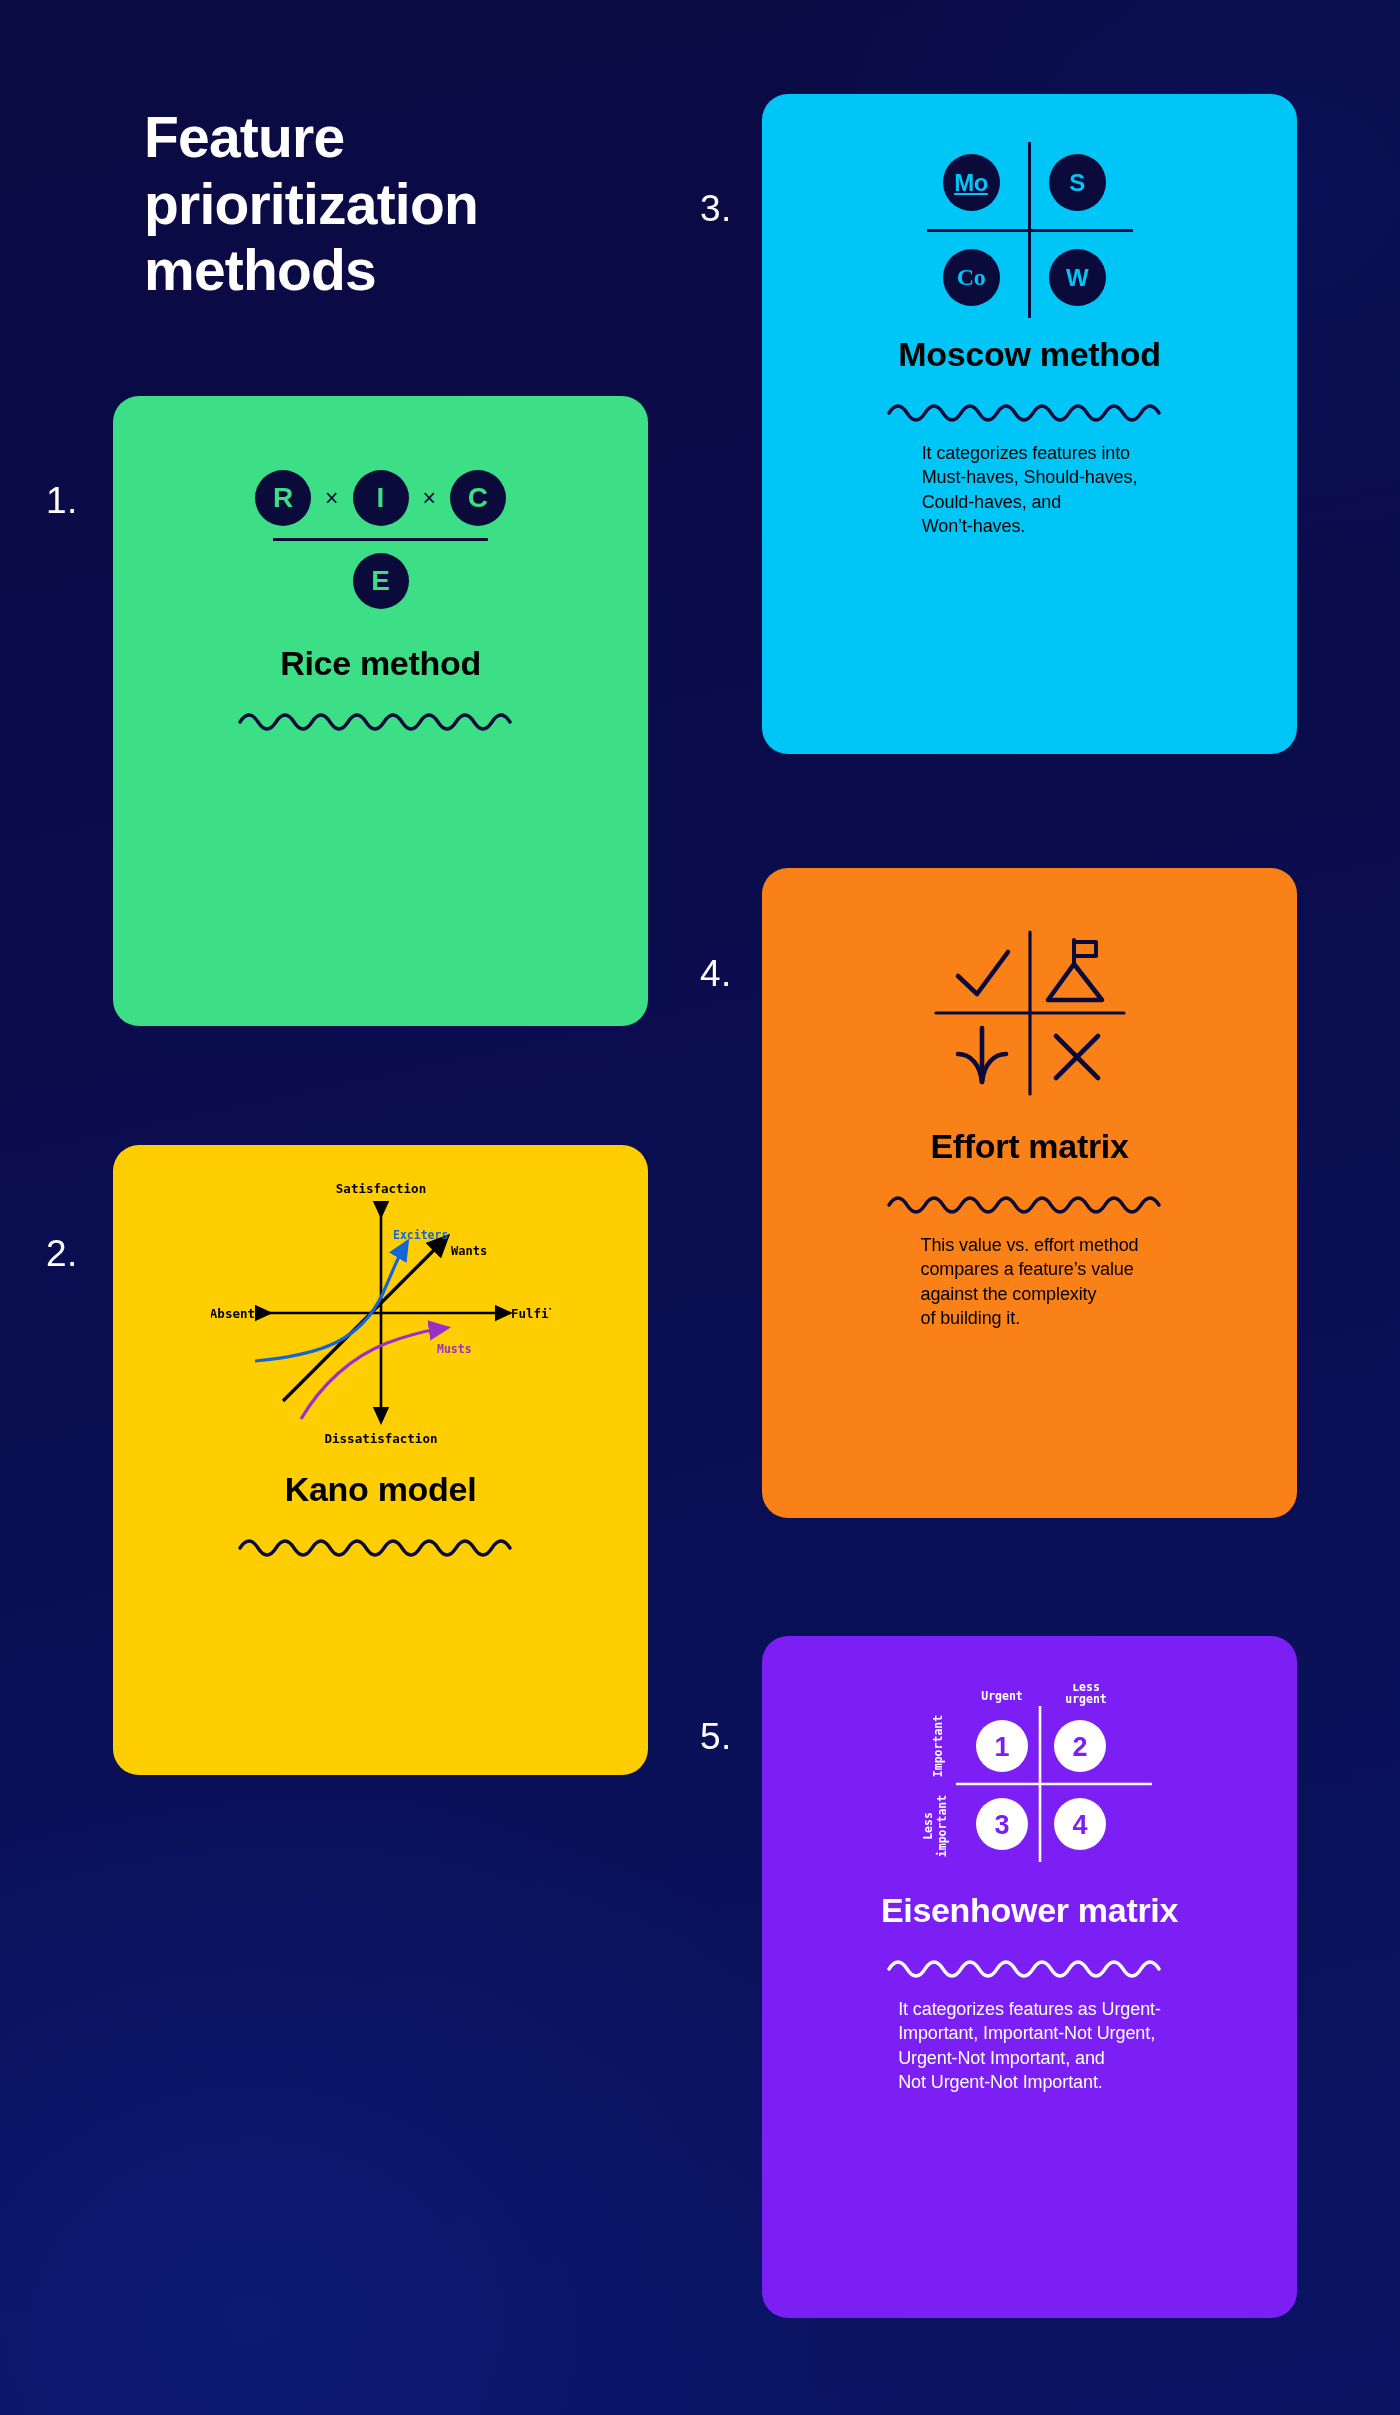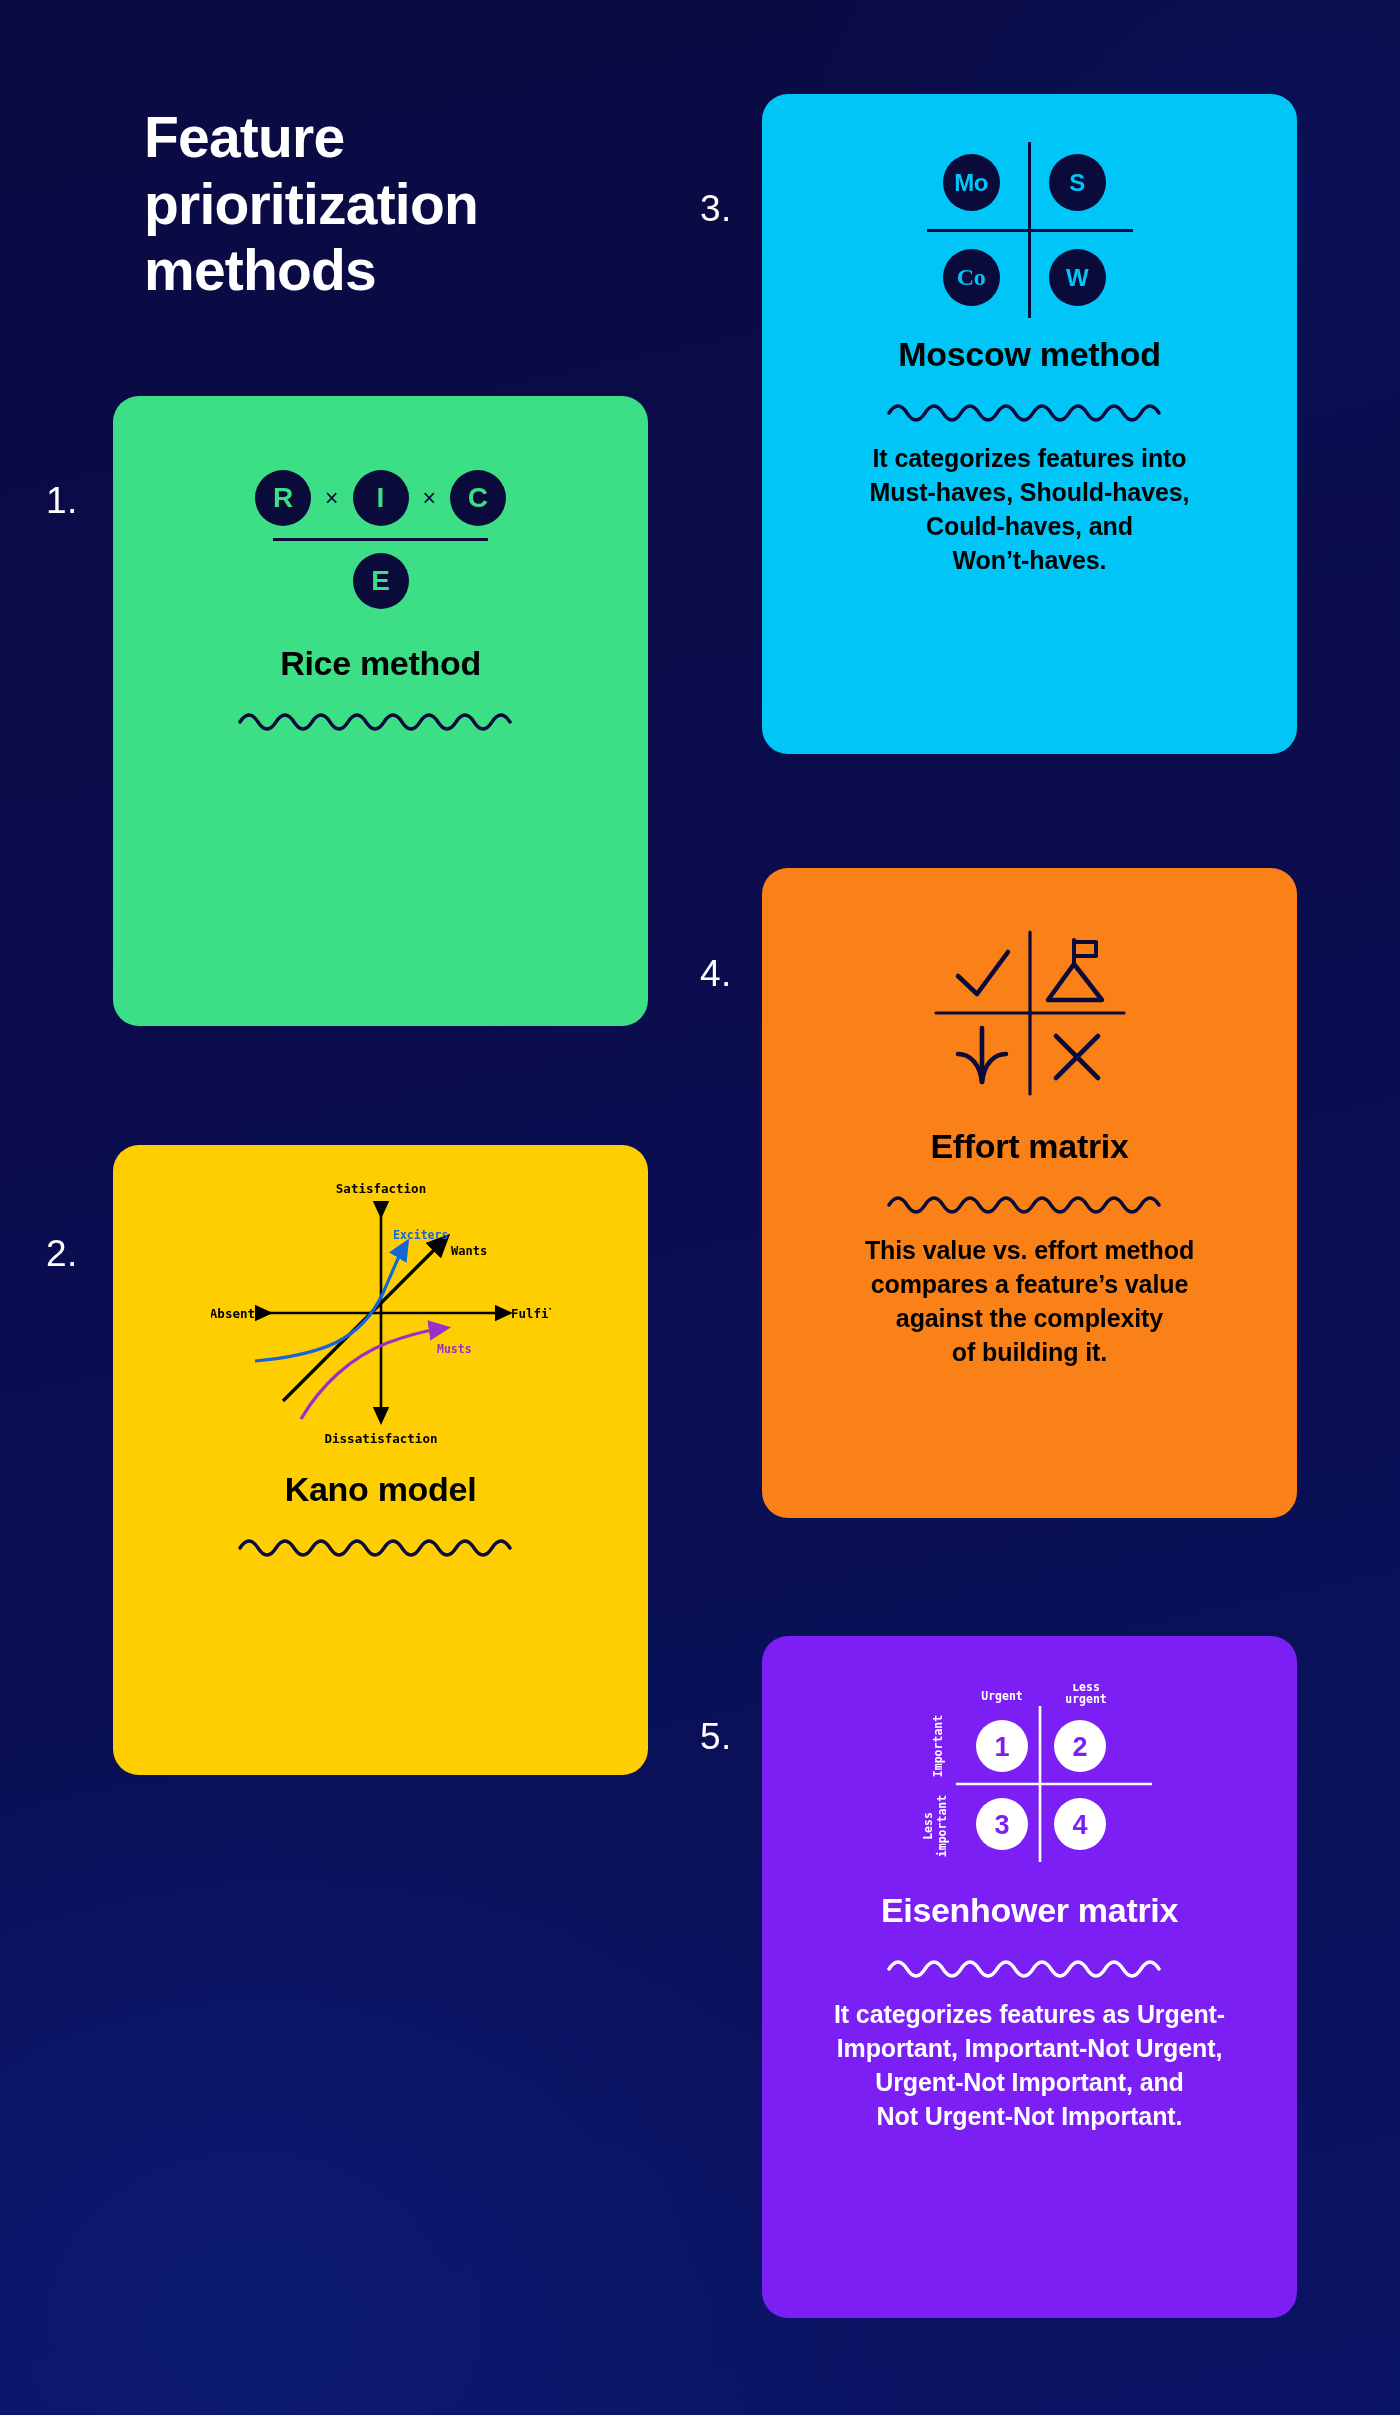--- a/index.html
+++ b/index.html
@@ -87,24 +87,24 @@
   }
 
   .divider {
     margin: 22px 0 18px 0;
     height: 26px;
     width: 290px;
     display: block;
   }
 
   .card-desc {
-    font-size: 25px;
+    font-size: 18px;
     line-height: 1.36;
-    text-align: center;
-    font-weight: 700;
+    text-align: left;
+    font-weight: 400;
     letter-spacing: -0.1px;
     white-space: pre-line;
   }
 
   .ink-dark  { color: #000000; }
   .ink-light { color: #FFFFFF; }
 
   
   .rice-wrap {
     padding-top: 74px;
@@ -130,21 +130,21 @@
     width: 196px; height: 152px;
   }
   .mq {
     position: absolute;
     width: 57px; height: 57px; border-radius: 50%;
     background: #0B0B3B;
     color: #00C6F7;
     display: flex; align-items: center; justify-content: center;
     font-size: 24px; font-weight: 700; letter-spacing: -0.5px;
   }
-  .mq-mo { left: 11px;  top: 0px;  }
+  .mq-mo { left: 11px;  top: 0px; text-decoration: underline;  }
   .mq-s  { left: 117px; top: 0px;  }
   .mq-co { left: 11px;  top: 95px; font-family: Liberation Serif, serif; }
   .mq-w  { left: 117px; top: 95px; }
   .m-vline {
     position: absolute; left: 96px; top: -12px;
     width: 3px; height: 176px; background: #0B0B3B;
   }
   .m-hline {
     position: absolute; left: -5px; top: 75px;
     width: 206px; height: 3px; background: #0B0B3B;

